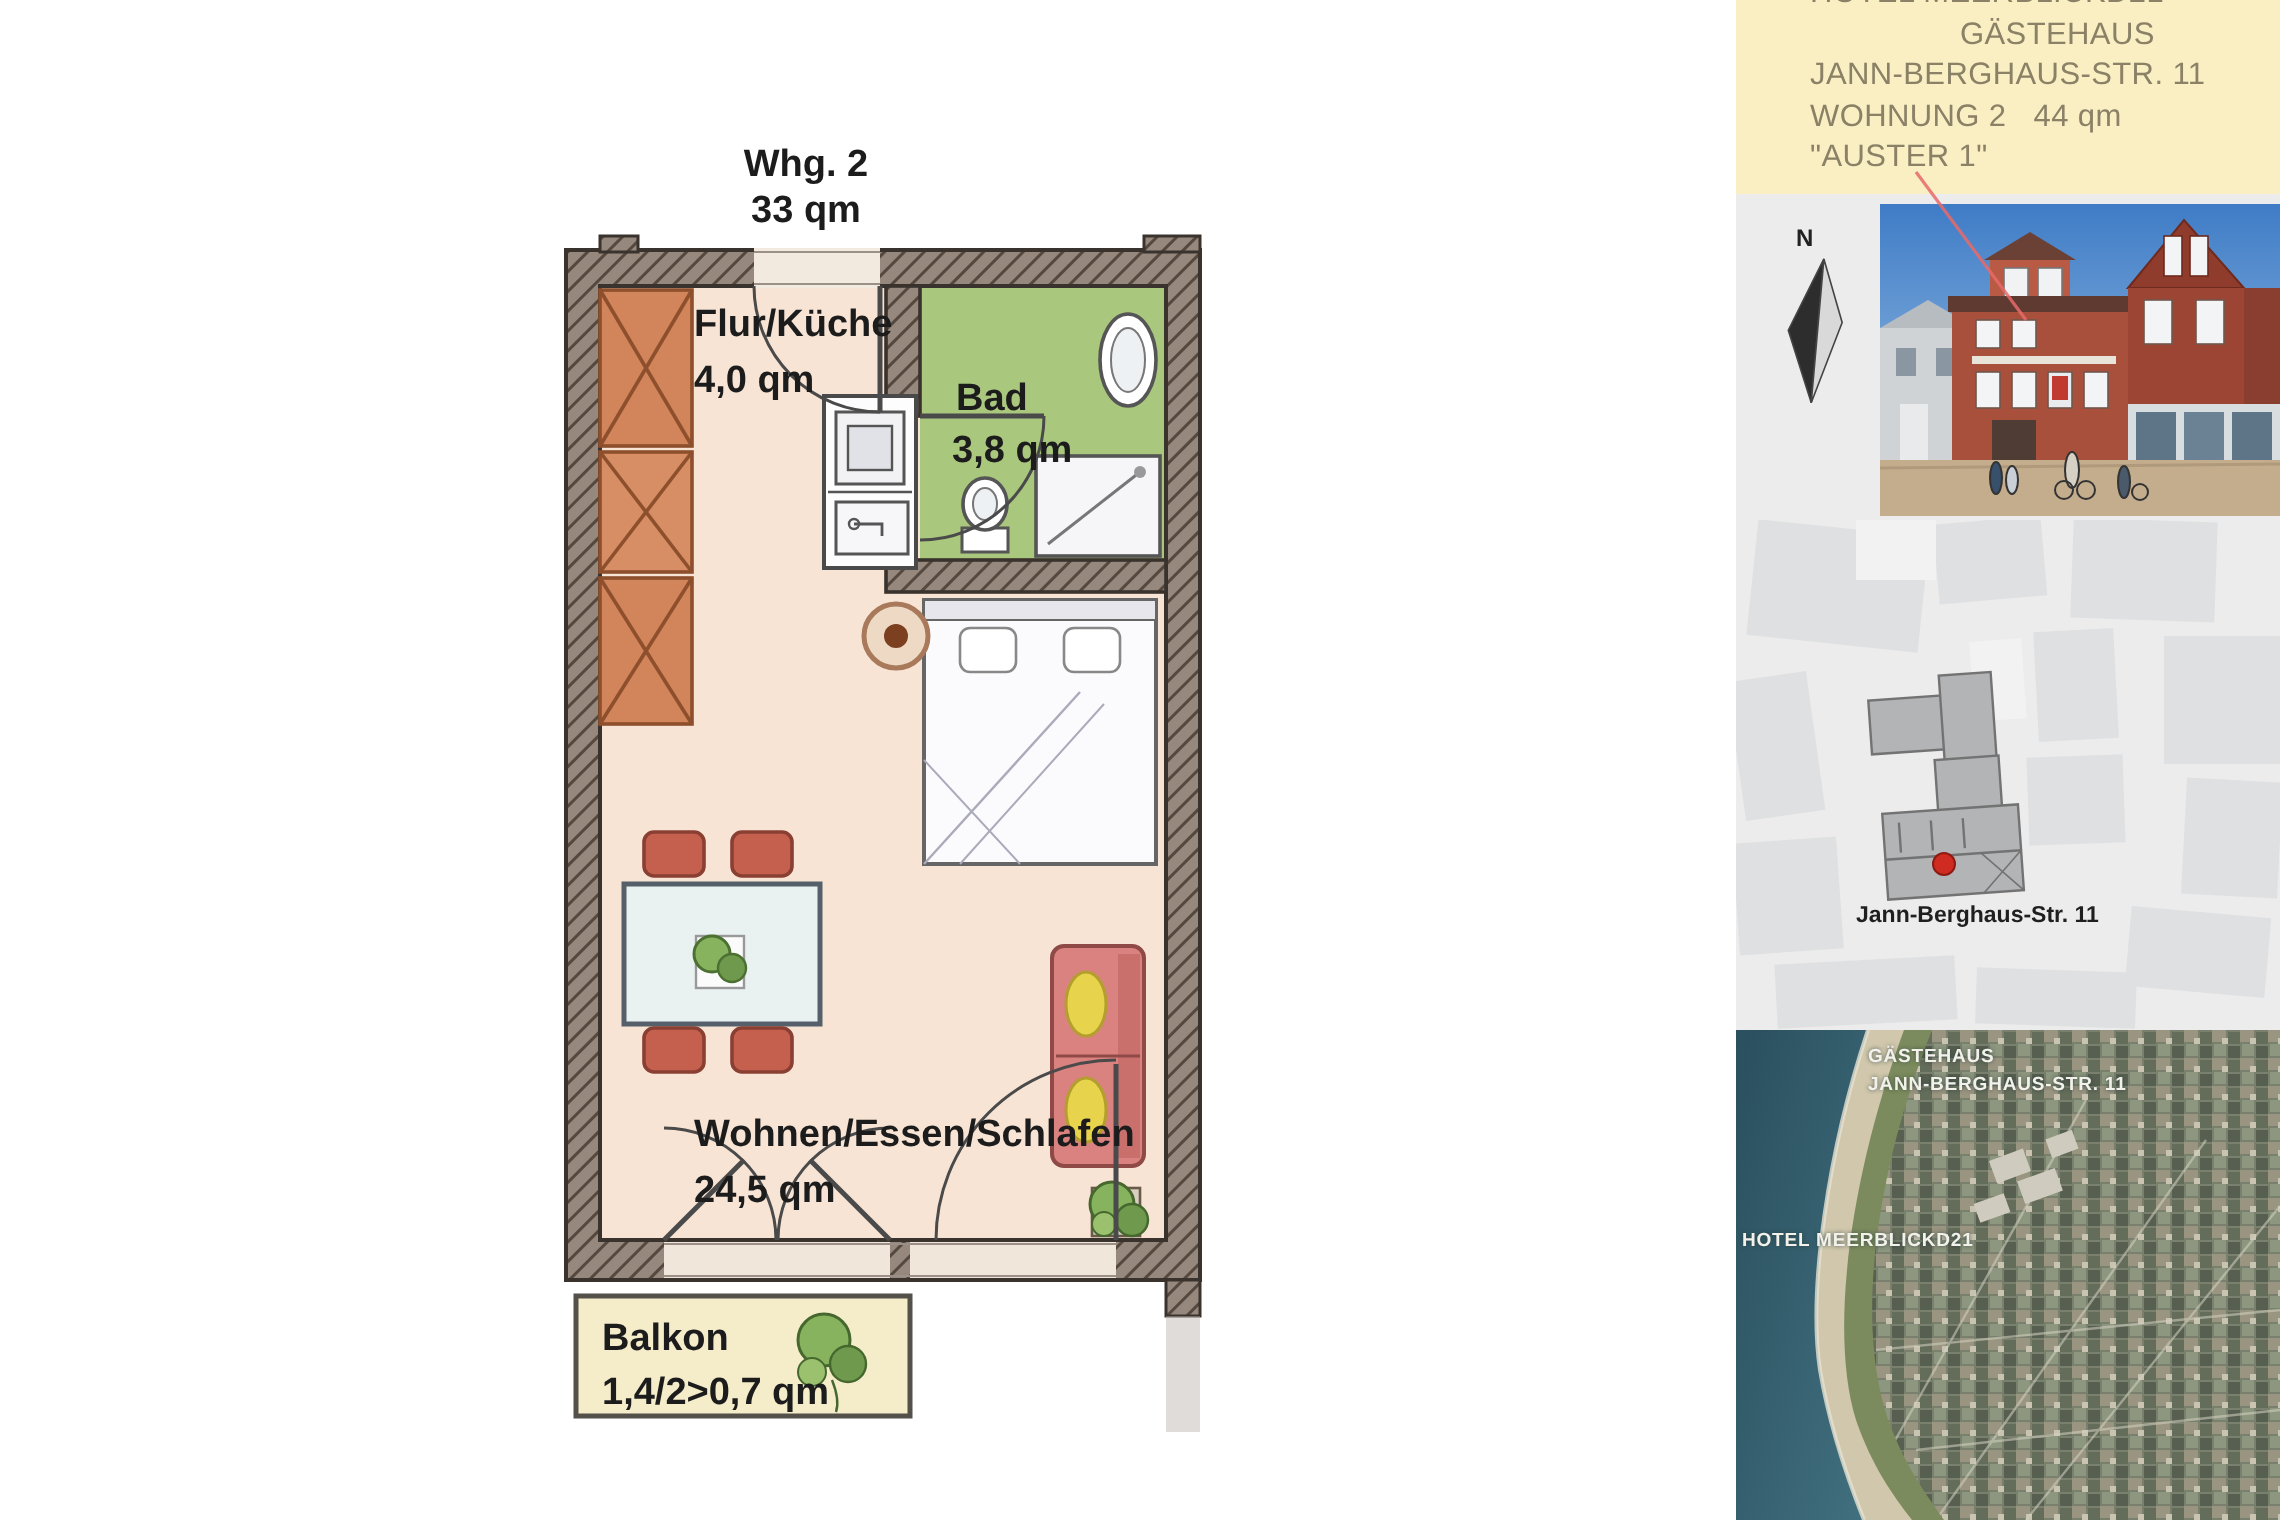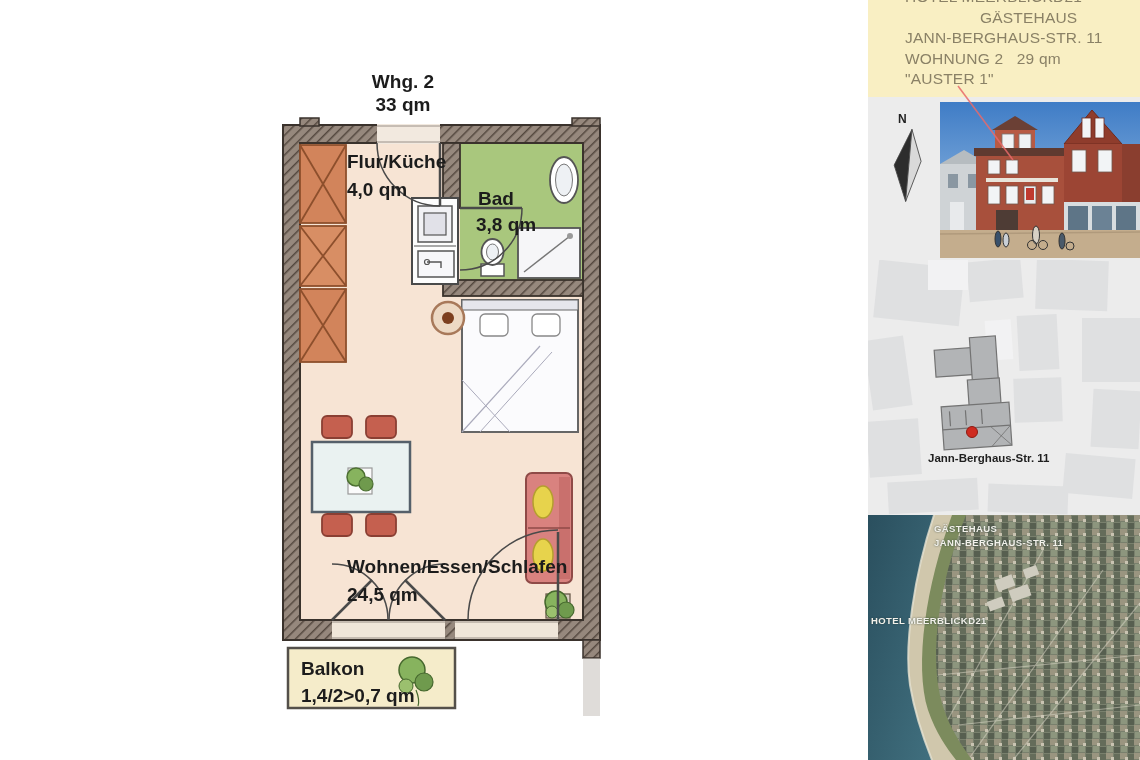--- a/index.html
+++ b/index.html
@@ -184,21 +184,21 @@
     <text class="plan-label" x="61" y="652">1,4/2&gt;0,7 qm</text>
   </svg>
 
   <div id="sidebar">
 
     <div class="sb-header" style="background:#f9efc3;color:#8a8166;">
       <div class="sb-header-text">
         <div class="hl">HOTEL MEERBLICKD21</div>
         <div class="hl indent">GÄSTEHAUS</div>
         <div class="hl">JANN-BERGHAUS-STR. 11</div>
-        <div class="hl">WOHNUNG 2   29 qm</div>
+        <div class="hl">WOHNUNG 2   44 qm</div>
         <div class="hl">"AUSTER 1"</div>
       </div>
     </div>
 
     <div class="sb-strip">
       <svg class="compass" viewBox="0 0 60 115">
         <text x="16" y="16" font-size="12" font-weight="700" fill="#222">N</text>
         <g transform="rotate(9 24 60)">
           <polygon points="24,22 29,94 12,60" fill="#2d2d2d" stroke="#444" stroke-width="0.8"></polygon>
           <polygon points="24,22 29,94 38,52" fill="#d9d9d9" stroke="#444" stroke-width="0.8"></polygon>

